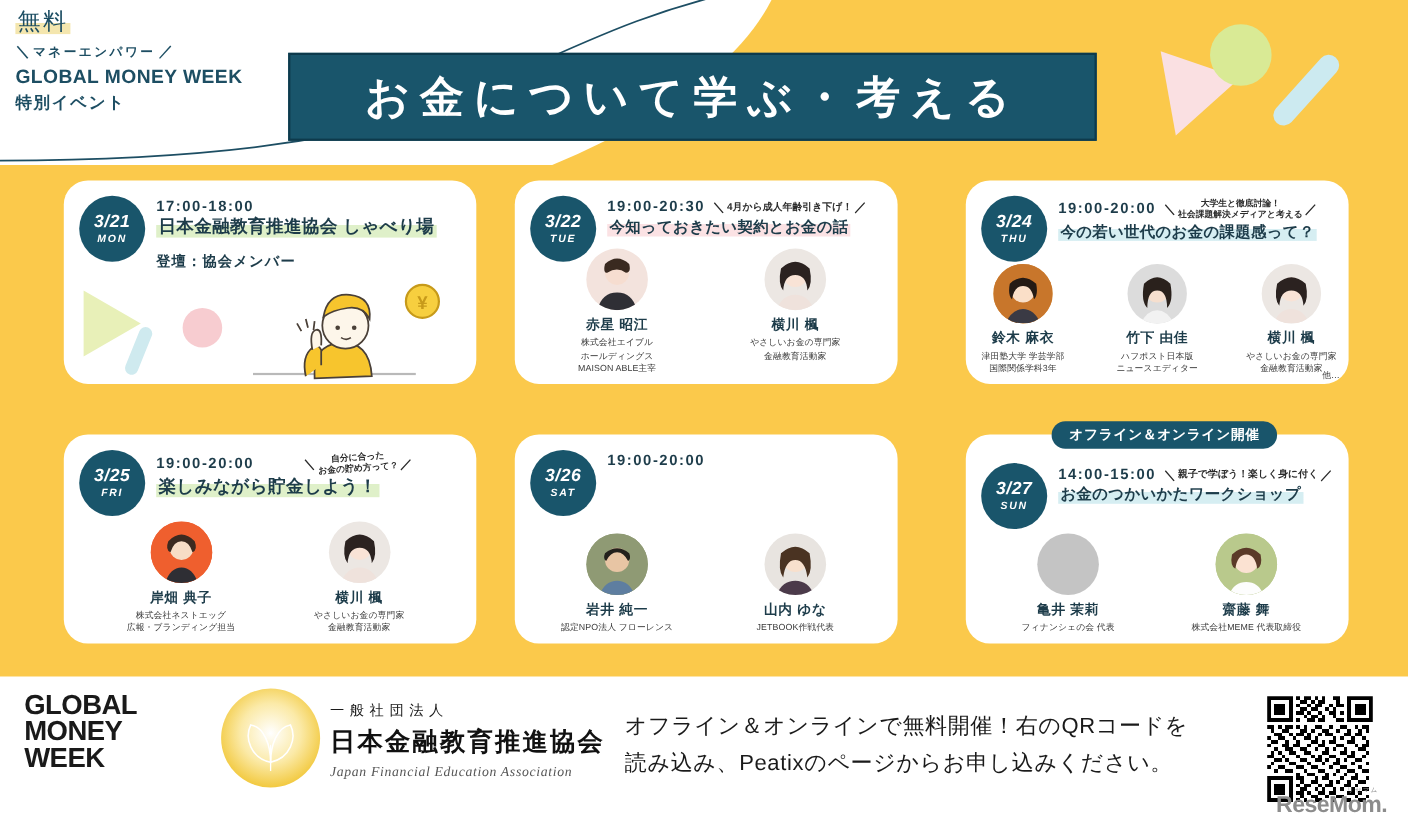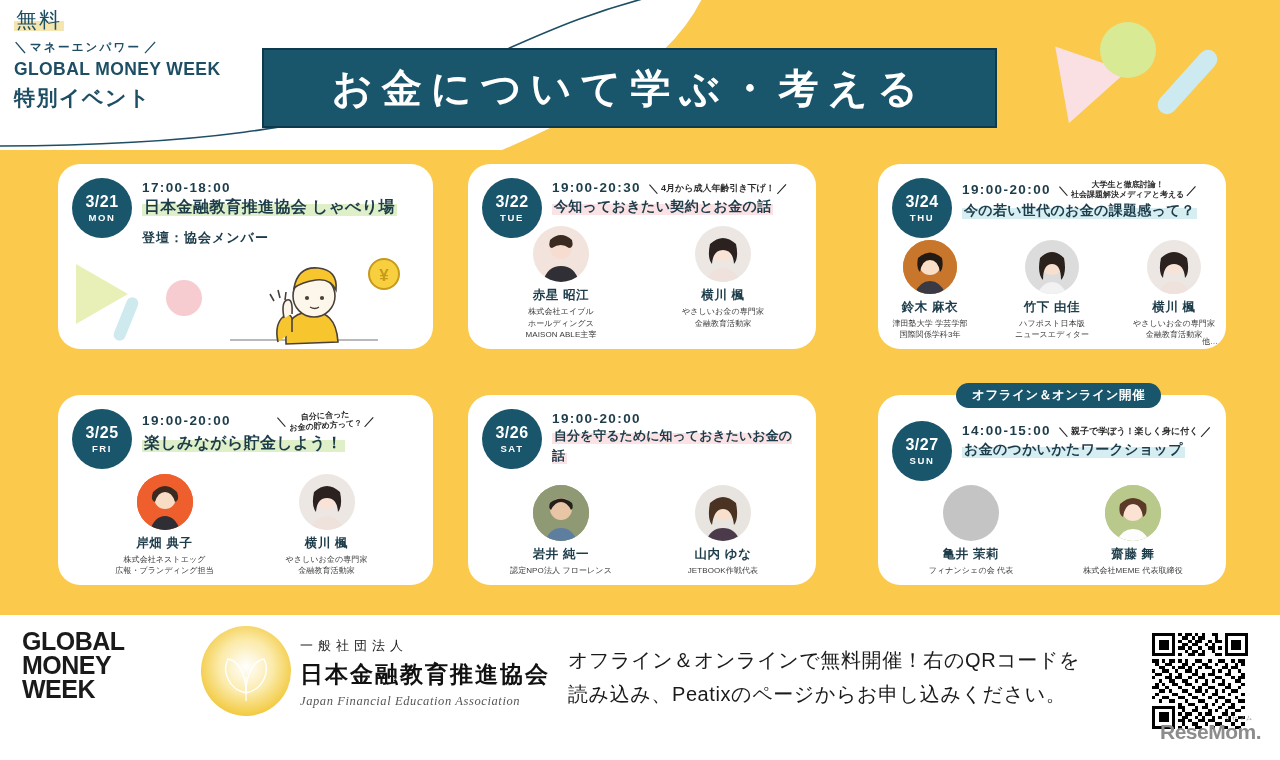--- a/index.html
+++ b/index.html
@@ -26,21 +26,21 @@
   .free-badge {
     display: inline-block; font-size: 21px; font-weight: normal; color: #1d4e63;
     letter-spacing: 2px; line-height: 1.1;
     background: linear-gradient(to top, #f4e6ae 42%, transparent 42%);
     padding: 0 2px;
   }
   .tagline-row { display: flex; align-items: center; margin-top: 7px; }
   .tag-slash { font-size: 13px; color: #1d4e63; font-weight: bold; }
   .tagline { font-size: 11.5px; font-weight: bold; color: #1d4e63; letter-spacing: 2.2px; padding: 0 3px; }
   .gmw-line { font-size: 17.5px; font-weight: bold; color: #1d4e63; letter-spacing: 0.4px; margin-top: 3px; }
-  .special-line { font-size: 21px; font-weight: bold; color: #1d4e63; letter-spacing: 1.5px; margin-top: 4px; }
+  .special-line { font-size: 15px; font-weight: bold; color: #1d4e63; letter-spacing: 1.5px; margin-top: 4px; }
 
   .title-banner {
     position: absolute; left: 262px; top: 48px; width: 735px; height: 80px;
     background: #19556b; border: 2px solid #0d3a4c; z-index: 5;
     display: flex; align-items: center; justify-content: center;
   }
   .title-banner span {
     color: #ffffff; font-size: 40px; font-weight: bold; letter-spacing: 9px;
     white-space: nowrap;
   }
@@ -67,20 +67,21 @@
   .c3 { left: 878px; top: 14px;  width: 348px; height: 185px; }
   .c4 { left: 58px;  top: 245px; width: 375px; height: 190px; }
   .c5 { left: 468px; top: 245px; width: 348px; height: 190px; }
   .c6 { left: 878px; top: 245px; width: 348px; height: 190px; }
 
   .date-badge {
     position: absolute; left: 14px; top: 14px; width: 60px; height: 60px;
     border-radius: 50%; background: #19556b; color: #fff;
     display: flex; flex-direction: column; align-items: center; justify-content: center;
     z-index: 4;
+    font-style: italic;
   }
   .date-badge .d { font-size: 16px; font-weight: bold; letter-spacing: 0.5px; line-height: 1; }
   .date-badge .w { font-size: 9.5px; font-weight: bold; letter-spacing: 1.6px; margin-top: 3px; line-height: 1; }
 
   .card-head { position: absolute; left: 84px; top: 16px; right: 10px; }
   .time-row { display: flex; align-items: baseline; gap: 7px; }
   .time { font-size: 13.5px; font-weight: bold; color: #1d3c4a; letter-spacing: 1.4px; white-space: nowrap; }
   .catch {
     font-size: 9px; font-weight: bold; color: #2b2b2b; white-space: nowrap;
     display: flex; align-items: center; gap: 2px;
@@ -373,23 +374,20 @@
     </div>
 
     <div class="card c5">
       <div class="date-badge">
         <span class="d">3/26</span>
         <span class="w">SAT</span>
       </div>
       <div class="card-head">
         <div class="time-row">
           <span class="time">19:00-20:00</span>
-        </div>
-        <div>
-          <span class="evt-title xsmall hl-pink">自分を守るために知っておきたいお金の話</span>
         </div>
       </div>
       <div class="speakers two">
         <div class="sp">
           <div class="sp-photo" style="background:#8f9a74">
             <svg width="56" height="56" viewBox="0 0 56 56">
                 <rect width="56" height="56" fill="#8f9a74"></rect>
                 <circle cx="28" cy="24" r="11" fill="#e8c5a4"></circle>
                 <path d="M17 18 q11 -9 22 0 q2 5 -1 7 q-4 -8 -10 -8 q-6 0 -10 8 q-3 -2 -1 -7z" fill="#23201c"></path>
                 <path d="M12 56 q5 -13 16 -13 q11 0 16 13z" fill="#5e7ea0"></path>

